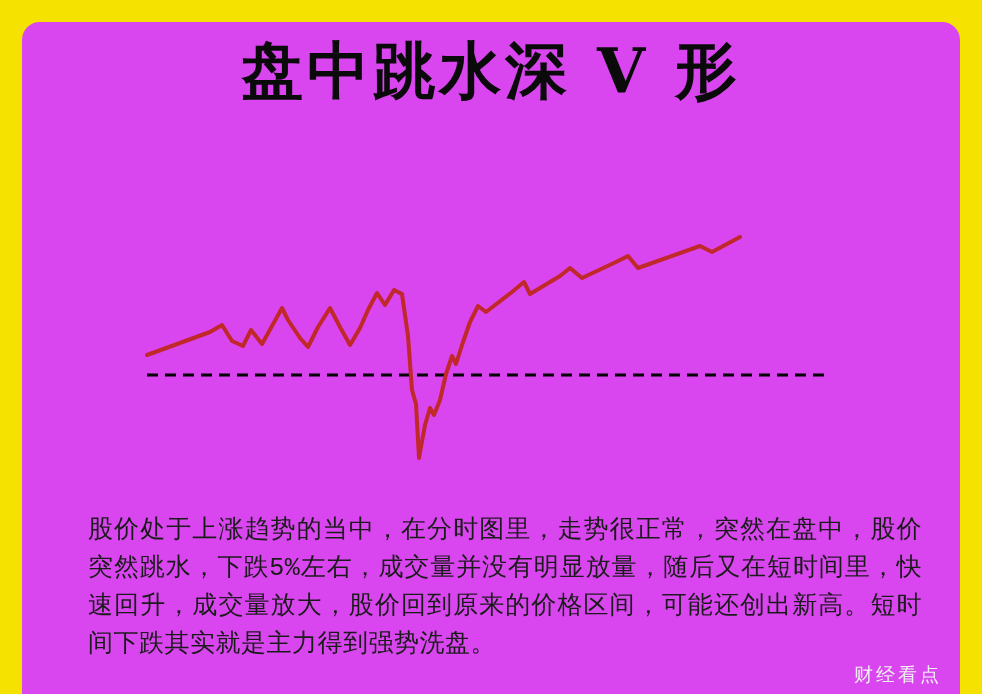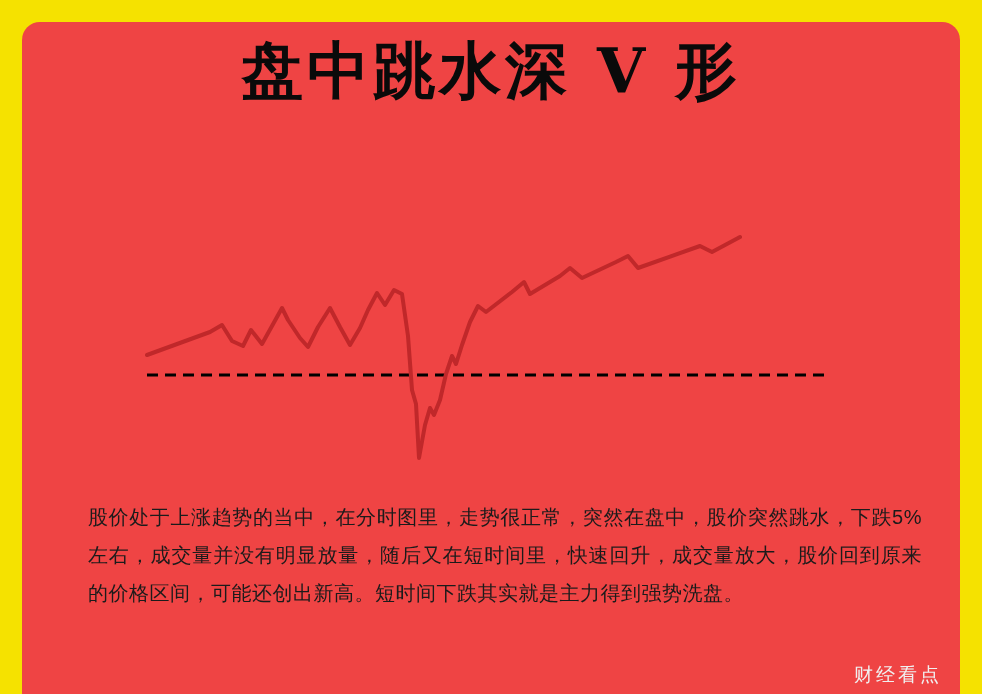--- a/index.html
+++ b/index.html
@@ -49,45 +49,46 @@
   }
   #chart-svg {
     display: block;
     width: 938px;
     height: 300px;
   }
   #paragraph {
     position: absolute;
     left: 66px;
     right: 38px;
-    top: 476px;
-    font-size: 20px;
+    top: 490px;
+    font-size: 25px;
     line-height: 38px;
     color: #1b1b1b;
     letter-spacing: 0.5px;
     text-align: justify;
     text-justify: inter-ideograph;
+    font-family: Liberation Mono, monospace;
   }
   #watermark {
     position: absolute;
     right: 18px;
     bottom: 6px;
     font-size: 19px;
     color: #f0f0f0;
     letter-spacing: 3px;
     white-space: nowrap;
     user-select: none;
   }
 </style>
 </head>
 <body>
 
 <div id="page" style="background: rgb(245, 226, 0);">
 
-  <div id="card" style="background: #ef4444;">
+  <div id="card" style="background: #d946ef;">
 
     <div id="title" style="color: rgb(10, 10, 10);">盘中跳水深 V 形</div>
 
     <div id="chart-wrap">
       <svg id="chart-svg" viewBox="0 0 938 300" preserveAspectRatio="none">
         <line id="ref-line" stroke="#000000" stroke-width="3" stroke-dasharray="11 7" stroke-linecap="butt" x1="125" y1="173" x2="803" y2="173"></line>
         <polyline id="price-line" fill="none" stroke="#c0282a" stroke-width="4" stroke-linejoin="round" stroke-linecap="round" points="125,153 188,130 200,123 210,139 221,144 229,128 240,142 250,124 260,106 266,118 278,136 286,145 296,125 308,106 318,125 328,143 338,126 346,108 355,91 363,103 372,88 380,92 386,134 390,188 394,202 397,256 403,223 408,206 412,213 418,198 424,172 430,154 434,162 440,143 448,120 456,104 464,110 490,90 502,80 508,92 538,74 548,66 560,76 594,60 606,54 616,66 678,44 690,50 718,35"></polyline>
       </svg>
     </div>
 

